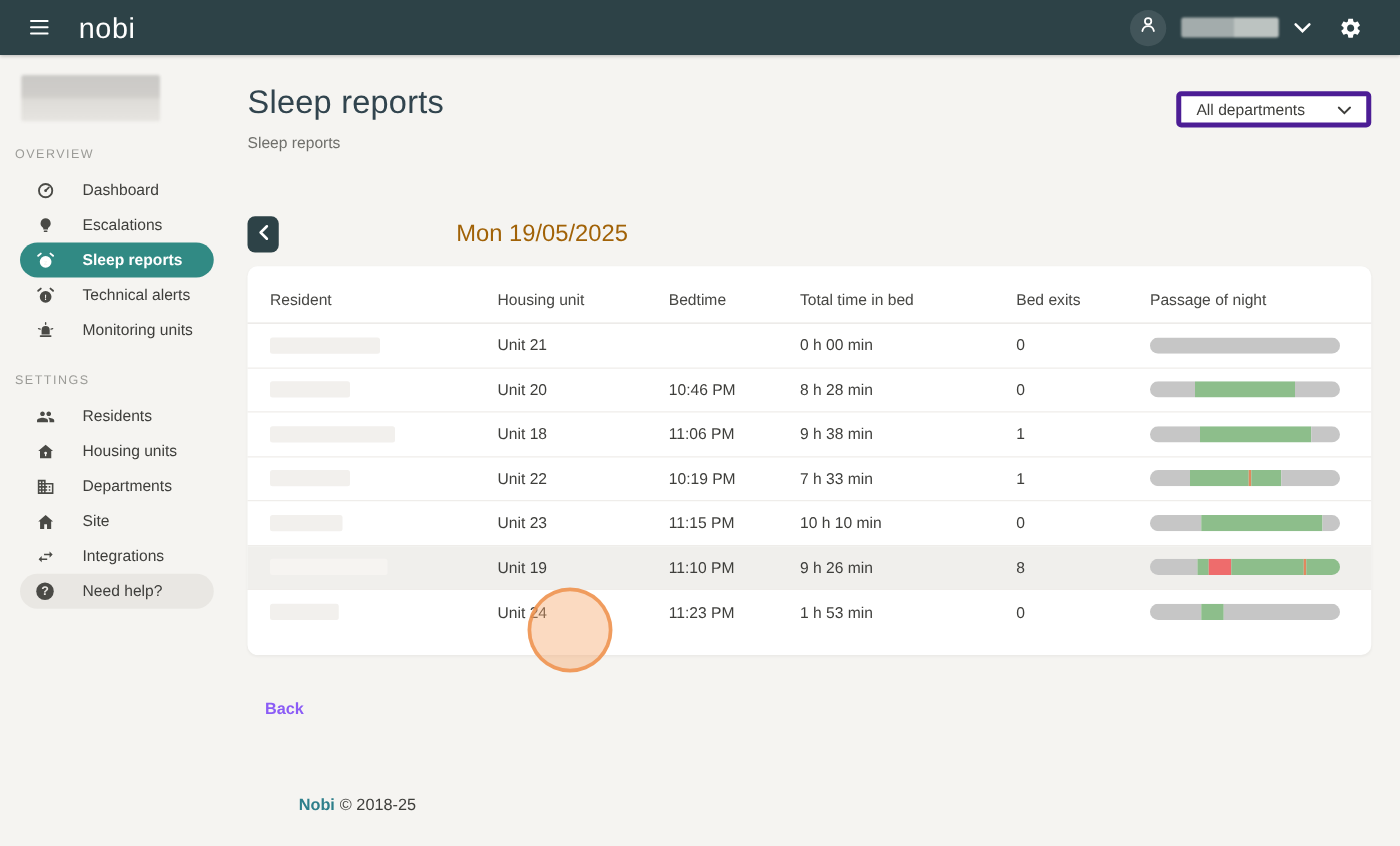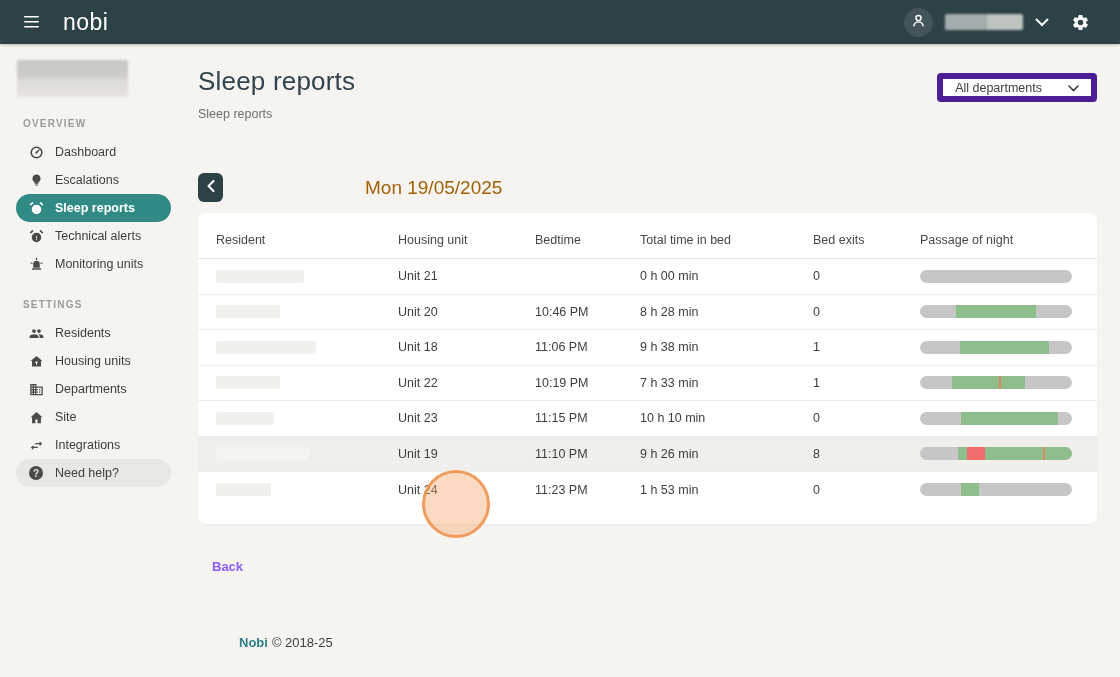--- a/index.html
+++ b/index.html
@@ -21,39 +21,39 @@
     filter:blur(1px); }
   .top-chev, .top-gear { display:flex; align-items:center; cursor:pointer; }
   .top-gear { margin-left:10px; }
 
   
   .layout { display:flex; height:633px; }
   .sidebar { width:185px; flex:0 0 185px; padding-top:16px; }
   .logo-redact { width:111px; height:37px; margin-left:17px; border-radius:2px;
     background:linear-gradient(180deg,#cac9c6 0%,#cfcdca 45%,#dedcd8 55%,#e6e4e0 100%);
     filter:blur(1.2px); }
-  .section-label { font-size:10px; font-weight:700; letter-spacing:1.2px; color:#9b9b97;
-    margin:21px 0 9px 23px; }
-  .side-item { display:flex; align-items:center; gap:11px; height:28px; margin:0 14px 0 16px;
+  .section-label { font-size:10px; font-weight:400; letter-spacing:1.2px; color:#9b9b97;
+    margin:21px 0 9px 12px; }
+  .side-item { display:flex; align-items:center; gap:22px; height:28px; margin:0 14px 0 16px;
     padding:0 12px; border-radius:15px; font-size:12.5px; color:#3e3e3b; cursor:pointer; }
   .side-item .ic { width:16px; height:16px; display:flex; align-items:center;
     justify-content:center; color:#4a4a46; flex:0 0 16px; }
   .side-item.active { background:#318a84; color:#fff; font-weight:600; }
   .side-item.active .ic { color:#fff; }
   .side-item.pill { background:#e9e7e3; }
   .q-badge { width:14px; height:14px; border-radius:50%; background:#4a4a46; color:#e9e7e3;
     font-size:10px; font-weight:700; display:flex; align-items:center; justify-content:center; }
 
   
   .main { flex:1; padding:22px 23px 0 13px; position:relative; }
   .page-head { display:flex; align-items:flex-start; justify-content:space-between; }
   h1 { font-size:26px; font-weight:500; color:#31444e; letter-spacing:.2px; }
   .breadcrumb { font-size:12.5px; color:#6f6f6b; margin-top:10px; }
   .dept-select { display:flex; align-items:center; gap:26px; background:#fff;
-    border:6px solid #4c1d95; border-radius:4px; height:29px; padding:0 12px; font-size:12.5px;
+    border:4px solid #4c1d95; border-radius:4px; height:29px; padding:0 12px; font-size:12.5px;
     color:#3e3e3b; cursor:pointer; margin-top:7px; font-family:inherit; }
 
   .date-row { display:flex; align-items:center; margin-top:52px; }
   .nav-back { width:25px; height:29px; background:#2d4247; border:none; border-radius:6px;
     color:#fff; display:flex; align-items:center; justify-content:center; cursor:pointer; }
   .date { font-size:19px; color:#a16207; margin-left:142px; }
 
   
   .card { background:#fff; border-radius:8px; margin-top:11px;
     box-shadow:0 1px 2px rgba(0,0,0,.04); padding:2px 0 16px 0; }

